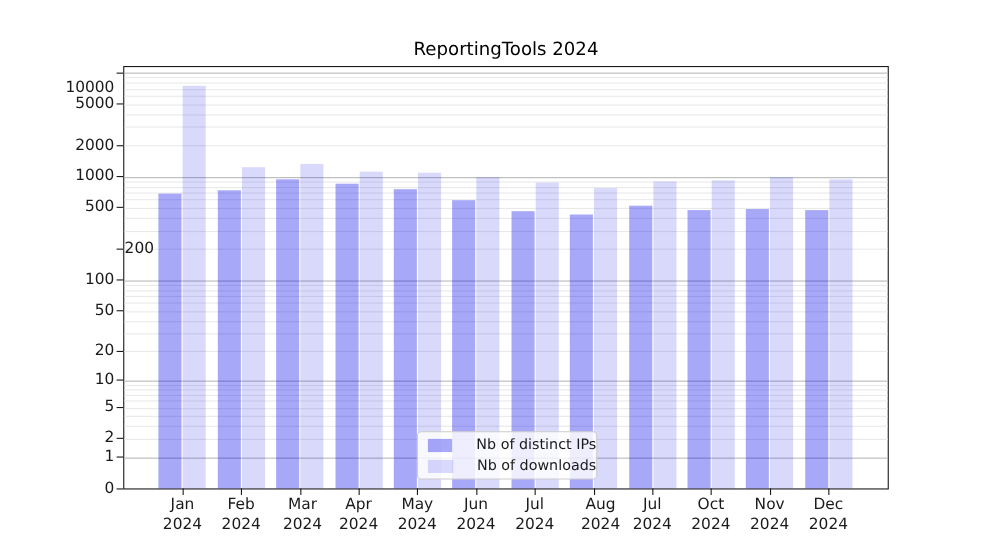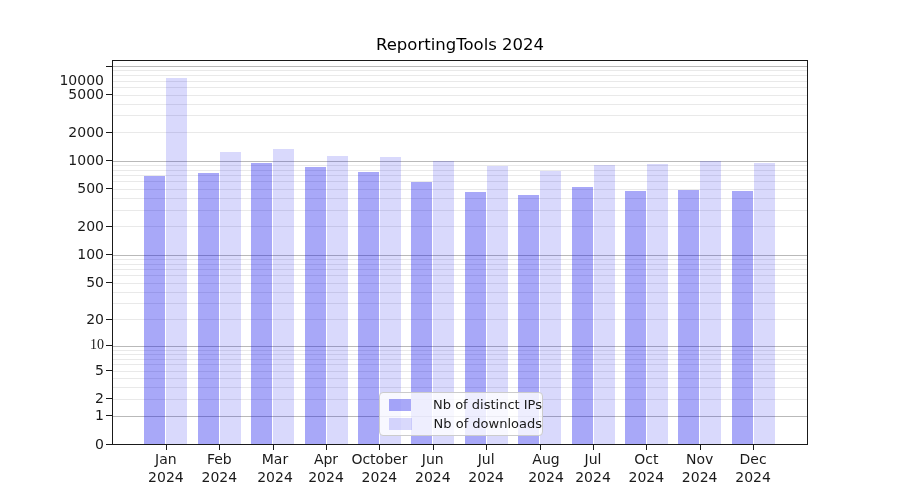--- a/index.html
+++ b/index.html
@@ -121,29 +121,29 @@
   </div>
 <div class="ytickmark" style="top: 443.5px;"></div>
     <div class="yticklabel" style="top: 435.5px;">0</div>
     <div class="ytickmark" style="top: 415.1px;"></div>
     <div class="yticklabel" style="top: 407.1px;">1</div>
     <div class="ytickmark" style="top: 398.4px;"></div>
     <div class="yticklabel" style="top: 390.4px;">2</div>
     <div class="ytickmark" style="top: 370px;"></div>
     <div class="yticklabel" style="top: 362px;">5</div>
     <div class="ytickmark" style="top: 345.1px;"></div>
-    <div class="yticklabel" style="top: 337.1px; font-family: Liberation Serif, serif;">10</div>
+    <div class="yticklabel" style="top: 337.1px;">10</div>
     <div class="ytickmark" style="top: 318.6px;"></div>
     <div class="yticklabel" style="top: 310.6px;">20</div>
     <div class="ytickmark" style="top: 282.1px;"></div>
     <div class="yticklabel" style="top: 274.1px;">50</div>
     <div class="ytickmark" style="top: 254.1px;"></div>
     <div class="yticklabel" style="top: 246.1px;">100</div>
     <div class="ytickmark" style="top: 225.9px;"></div>
-    <div class="yticklabel" style="top: 217.9px;">200</div>
+    <div class="yticklabel" style="top: 217.9px; padding-left: 36px;">200</div>
     <div class="ytickmark" style="top: 188.4px;"></div>
     <div class="yticklabel" style="top: 180.4px;">500</div>
     <div class="ytickmark" style="top: 160px;"></div>
     <div class="yticklabel" style="top: 152px;">1000</div>
     <div class="ytickmark" style="top: 131.5px;"></div>
     <div class="yticklabel" style="top: 123.5px;">2000</div>
     <div class="ytickmark" style="top: 94px;"></div>
     <div class="yticklabel" style="top: 86px;">5000</div>
     <div class="ytickmark" style="top: 65.5px;"></div>
     <div class="yticklabel" style="top: 72px;">10000</div>
@@ -162,21 +162,21 @@
       <div class="">Mar</div>
       <div class="">2024</div>
     </div>
     <div class="xtickmark" style="left: 326px;"></div>
     <div class="xticklabel" style="left: 296px;">
       <div class="">Apr</div>
       <div class="">2024</div>
     </div>
     <div class="xtickmark" style="left: 379.4px;"></div>
     <div class="xticklabel" style="left: 349.4px;">
-      <div class="">October</div>
+      <div class="">May</div>
       <div class="">2024</div>
     </div>
     <div class="xtickmark" style="left: 432.8px;"></div>
     <div class="xticklabel" style="left: 402.8px;">
       <div class="">Jun</div>
       <div class="">2024</div>
     </div>
     <div class="xtickmark" style="left: 486.2px;"></div>
     <div class="xticklabel" style="left: 456.2px;">
       <div class="">Jul</div>

